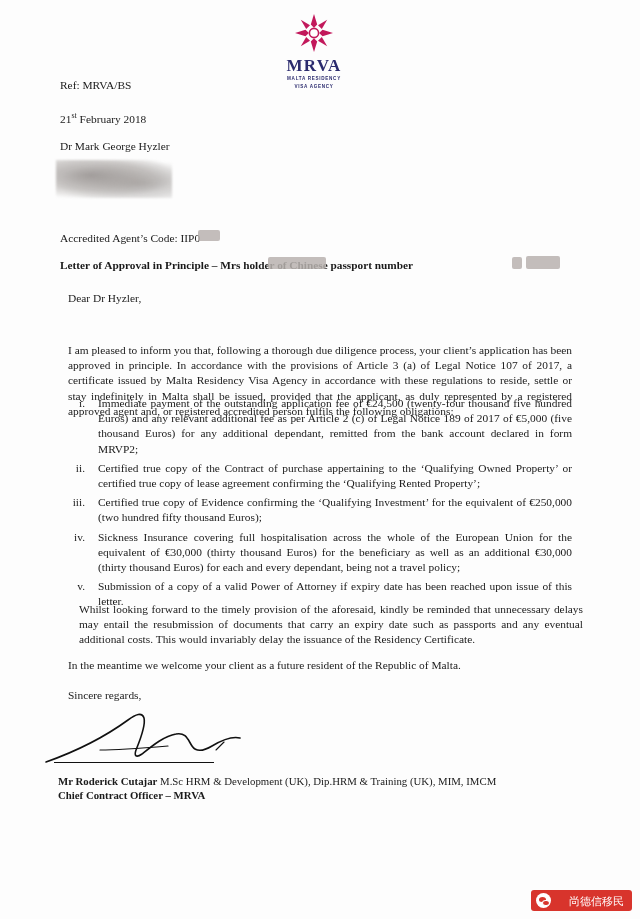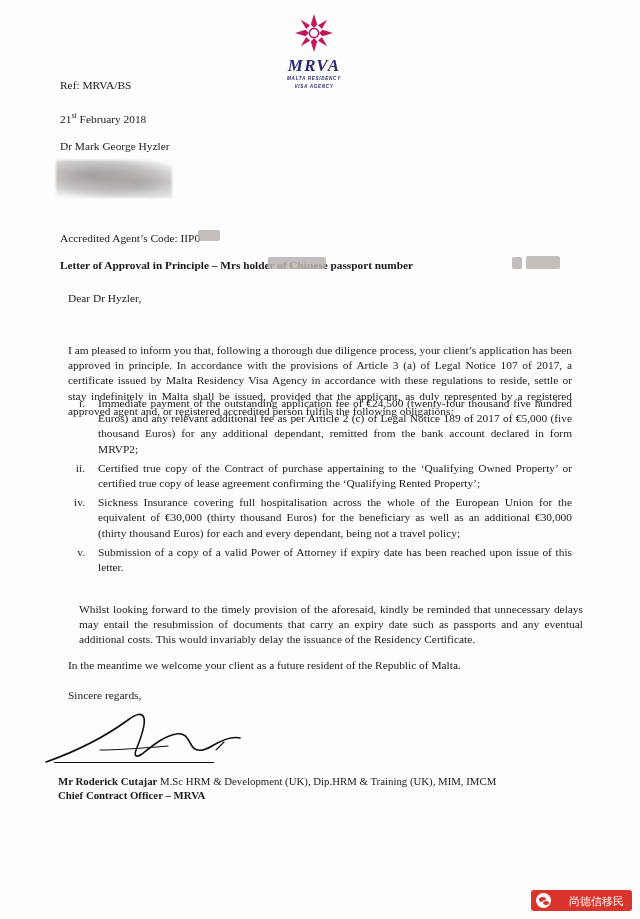--- a/index.html
+++ b/index.html
@@ -22,21 +22,20 @@
     background: #fdfdfd;
   }
 
   
   .logo-block {
     position: absolute;
     top: 10px;
     left: 0;
     width: 628px;
     text-align: center;
-    font-style: italic;
   }
   .logo-mark {
     width: 46px;
     height: 46px;
     margin: 0 auto 1px auto;
     position: relative;
   }
   .logo-title {
     font-family: "Liberation Serif", serif;
     font-size: 17px;
@@ -289,20 +288,24 @@
     <div class="list">
       <div class="list-item">
         <span class="list-marker">i.</span>
         <span class="list-text">Immediate payment of the outstanding application fee of €24,500 (twenty-four thousand five hundred Euros) and any relevant additional fee as per Article 2 (c) of Legal Notice 189 of 2017 of €5,000 (five thousand Euros) for any additional dependant, remitted from the bank account declared in form MRVP2;</span>
       </div>
       <div class="list-item">
         <span class="list-marker">ii.</span>
         <span class="list-text">Certified true copy of the Contract of purchase appertaining to the ‘Qualifying Owned Property’ or certified true copy of lease agreement confirming the ‘Qualifying Rented Property’;</span>
       </div>
       <div class="list-item">
+        <span class="list-marker">iii.</span>
+        <span class="list-text">Certified true copy of Evidence confirming the ‘Qualifying Investment’ for the equivalent of €250,000 (two hundred fifty thousand Euros);</span>
+      </div>
+      <div class="list-item">
         <span class="list-marker">iv.</span>
         <span class="list-text">Sickness Insurance covering full hospitalisation across the whole of the European Union for the equivalent of €30,000 (thirty thousand Euros) for the beneficiary as well as an additional €30,000 (thirty thousand Euros) for each and every dependant, being not a travel policy;</span>
       </div>
       <div class="list-item">
         <span class="list-marker">v.</span>
         <span class="list-text">Submission of a copy of a valid Power of Attorney if expiry date has been reached upon issue of this letter.</span>
       </div>
     </div>
 
     <p class="line para2">Whilst looking forward to the timely provision of the aforesaid, kindly be reminded that unnecessary delays may entail the resubmission of documents that carry an expiry date such as passports and any eventual additional costs. This would invariably delay the issuance of the Residency Certificate.</p>

